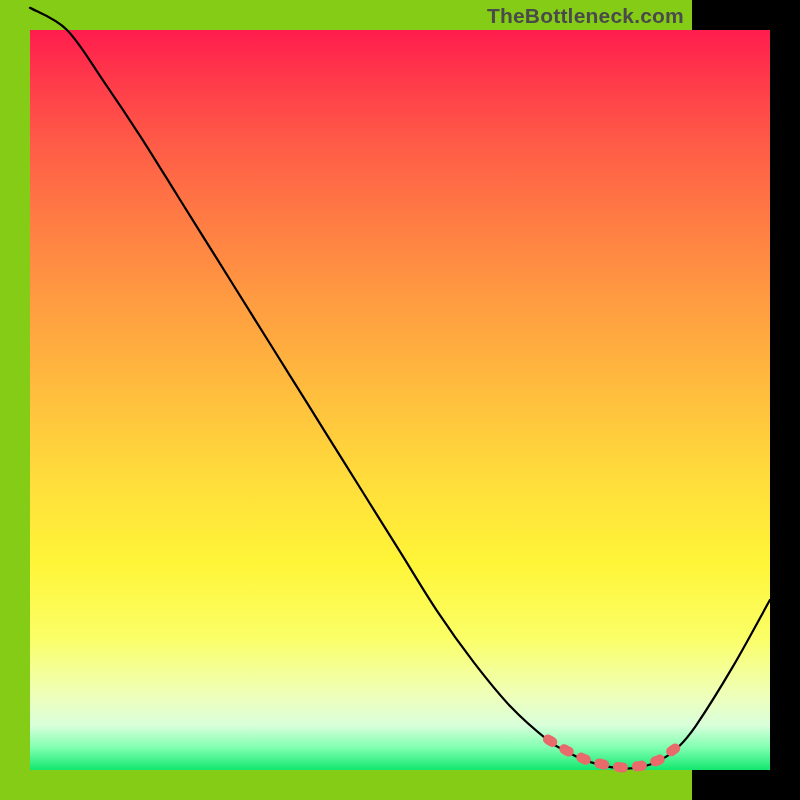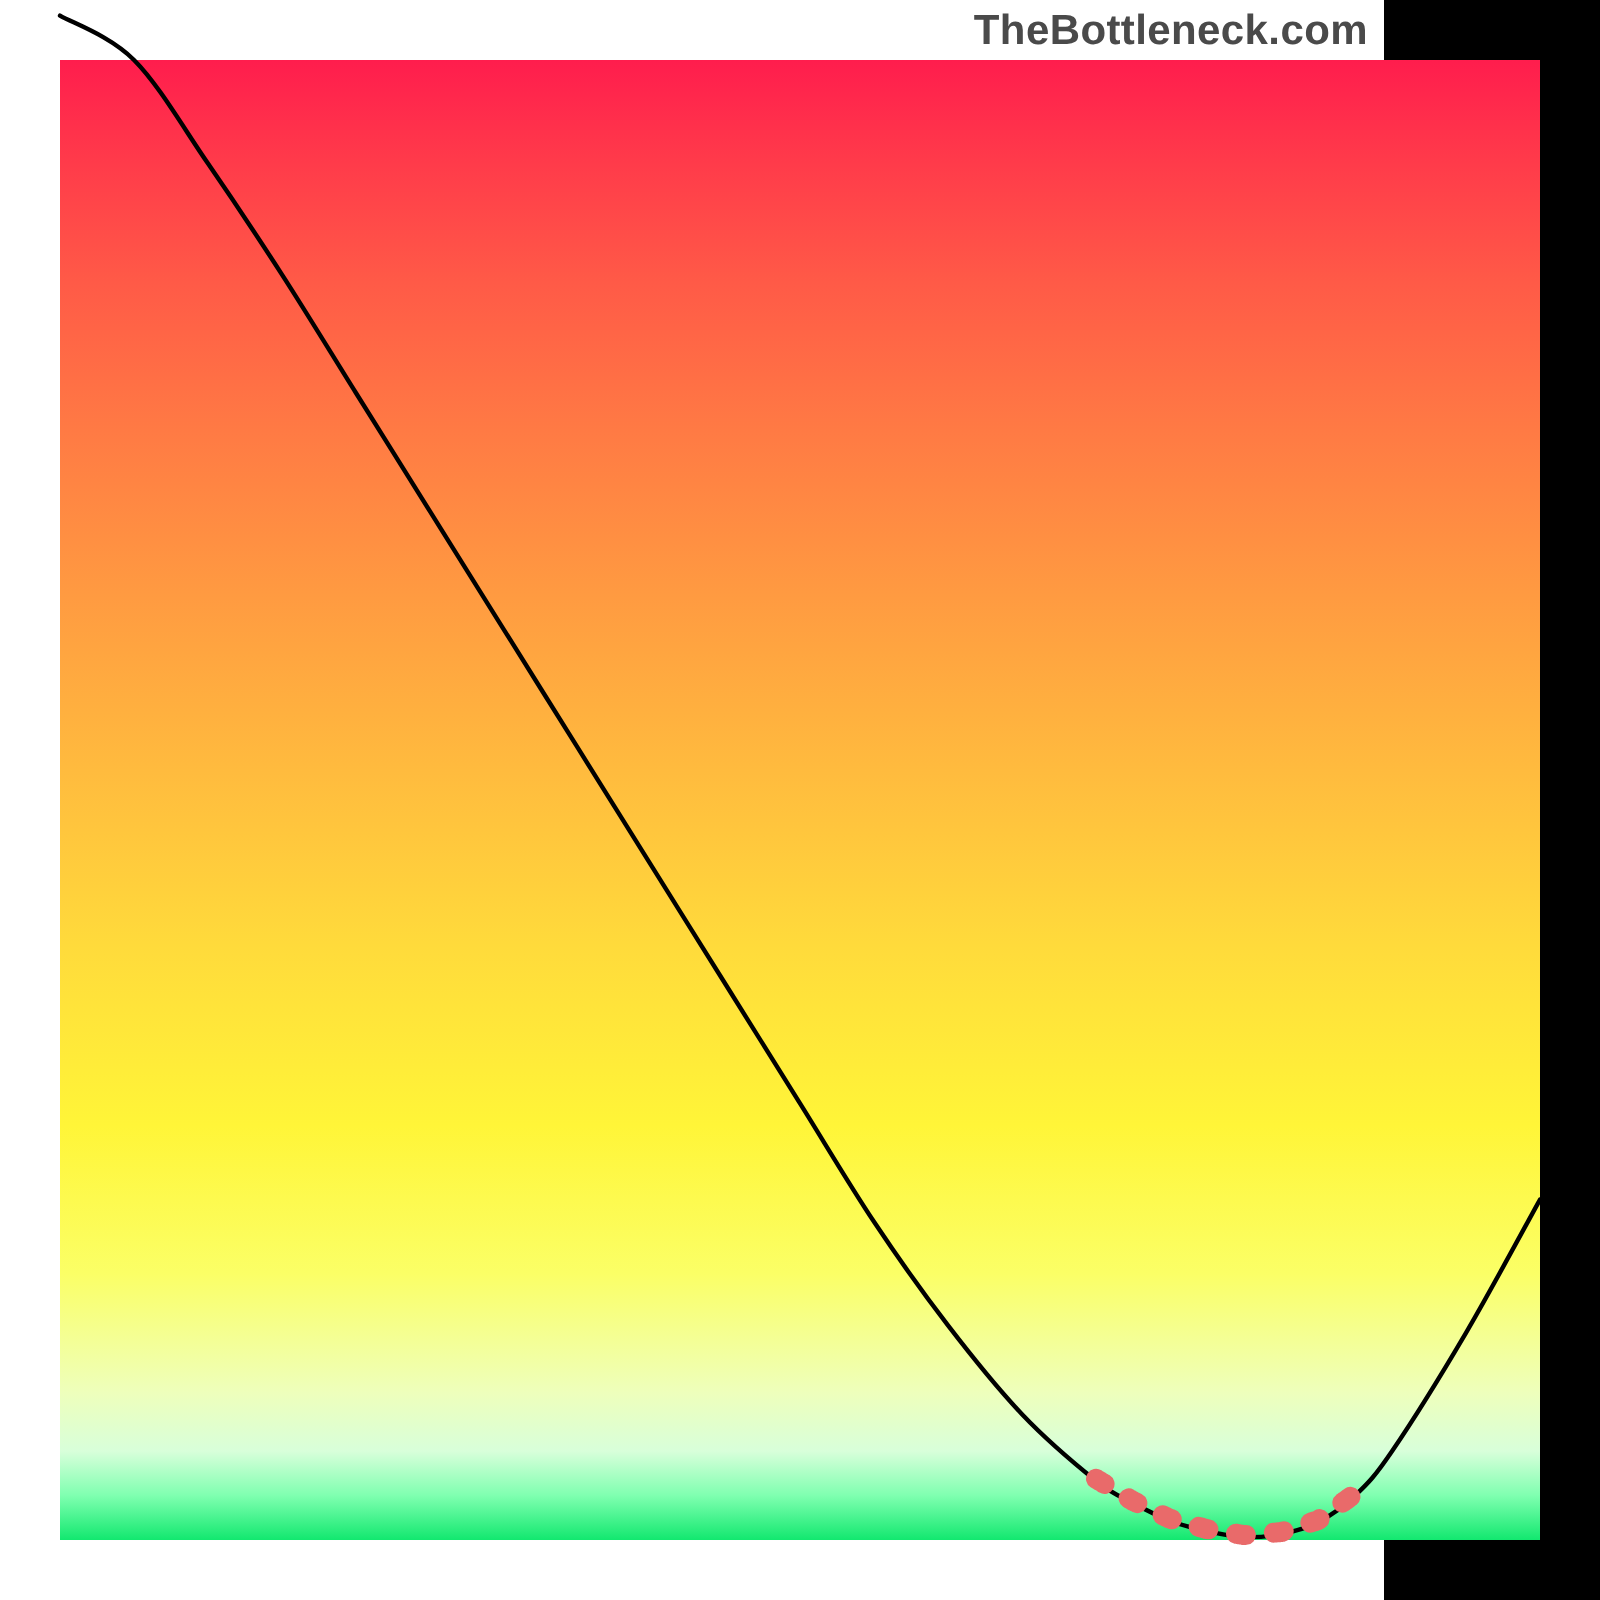--- a/index.html
+++ b/index.html
@@ -8,21 +8,21 @@
     width: 800px;
     height: 800px;
     background: #000;
     overflow: hidden;
     font-family: Arial, Helvetica, sans-serif;
   }
   .frame {
     position: relative;
     width: 692px;
     height: 800px;
-    background: #ffffff;
+    background: #84cc16;
   }
   .attribution {
     position: absolute;
     top: 4px;
     right: 8px;
     color: #4a4a4a;
     font-size: 21px;
     font-weight: bold;
     letter-spacing: 0.2px;
   }

